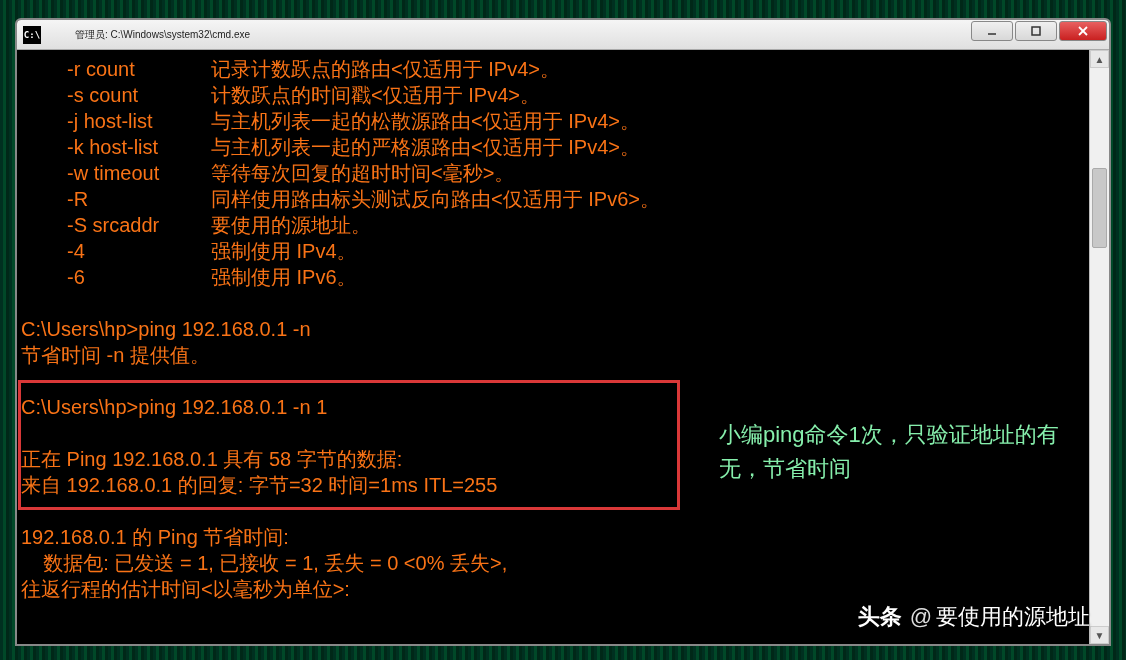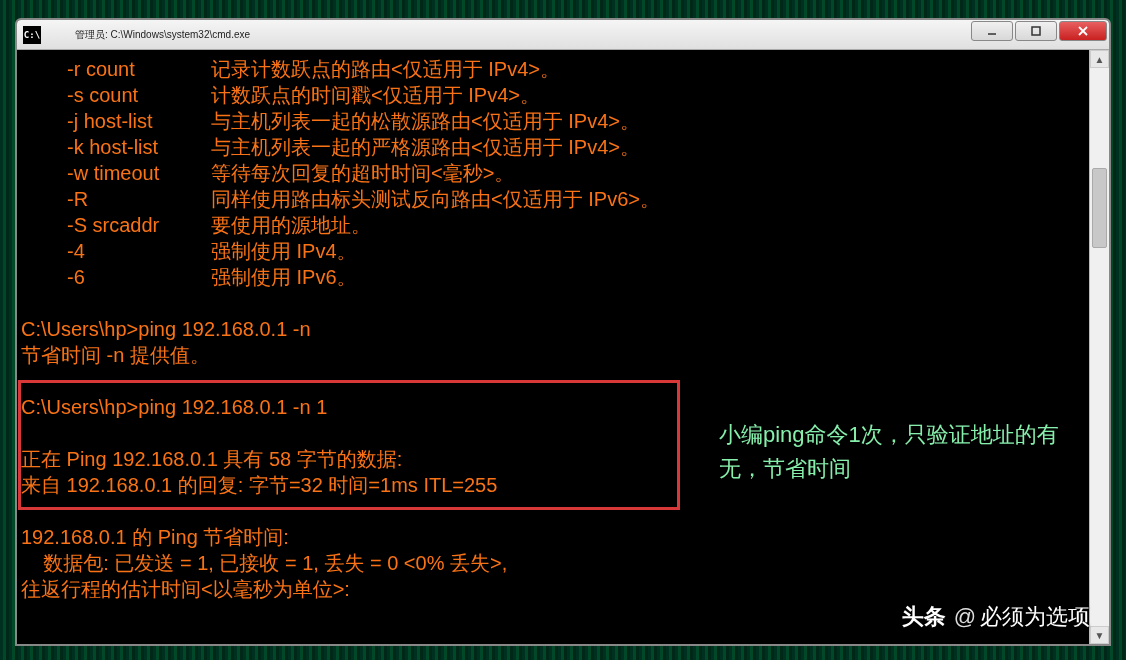--- a/index.html
+++ b/index.html
@@ -193,14 +193,14 @@
     <div class="scroll-arrow">▼</div>
   </div>
 
   <div class="highlight-box"></div>
   <div class="annotation">小编ping命令1次，只验证地址的有无，节省时间</div>
 </div>
 
 <div class="watermark">
   <span class="logo-text">头条</span>
   <span class="at">@</span>
-  <span>必须为选项</span>
+  <span>要使用的源地址</span>
 </div>
 
 </body></html>

